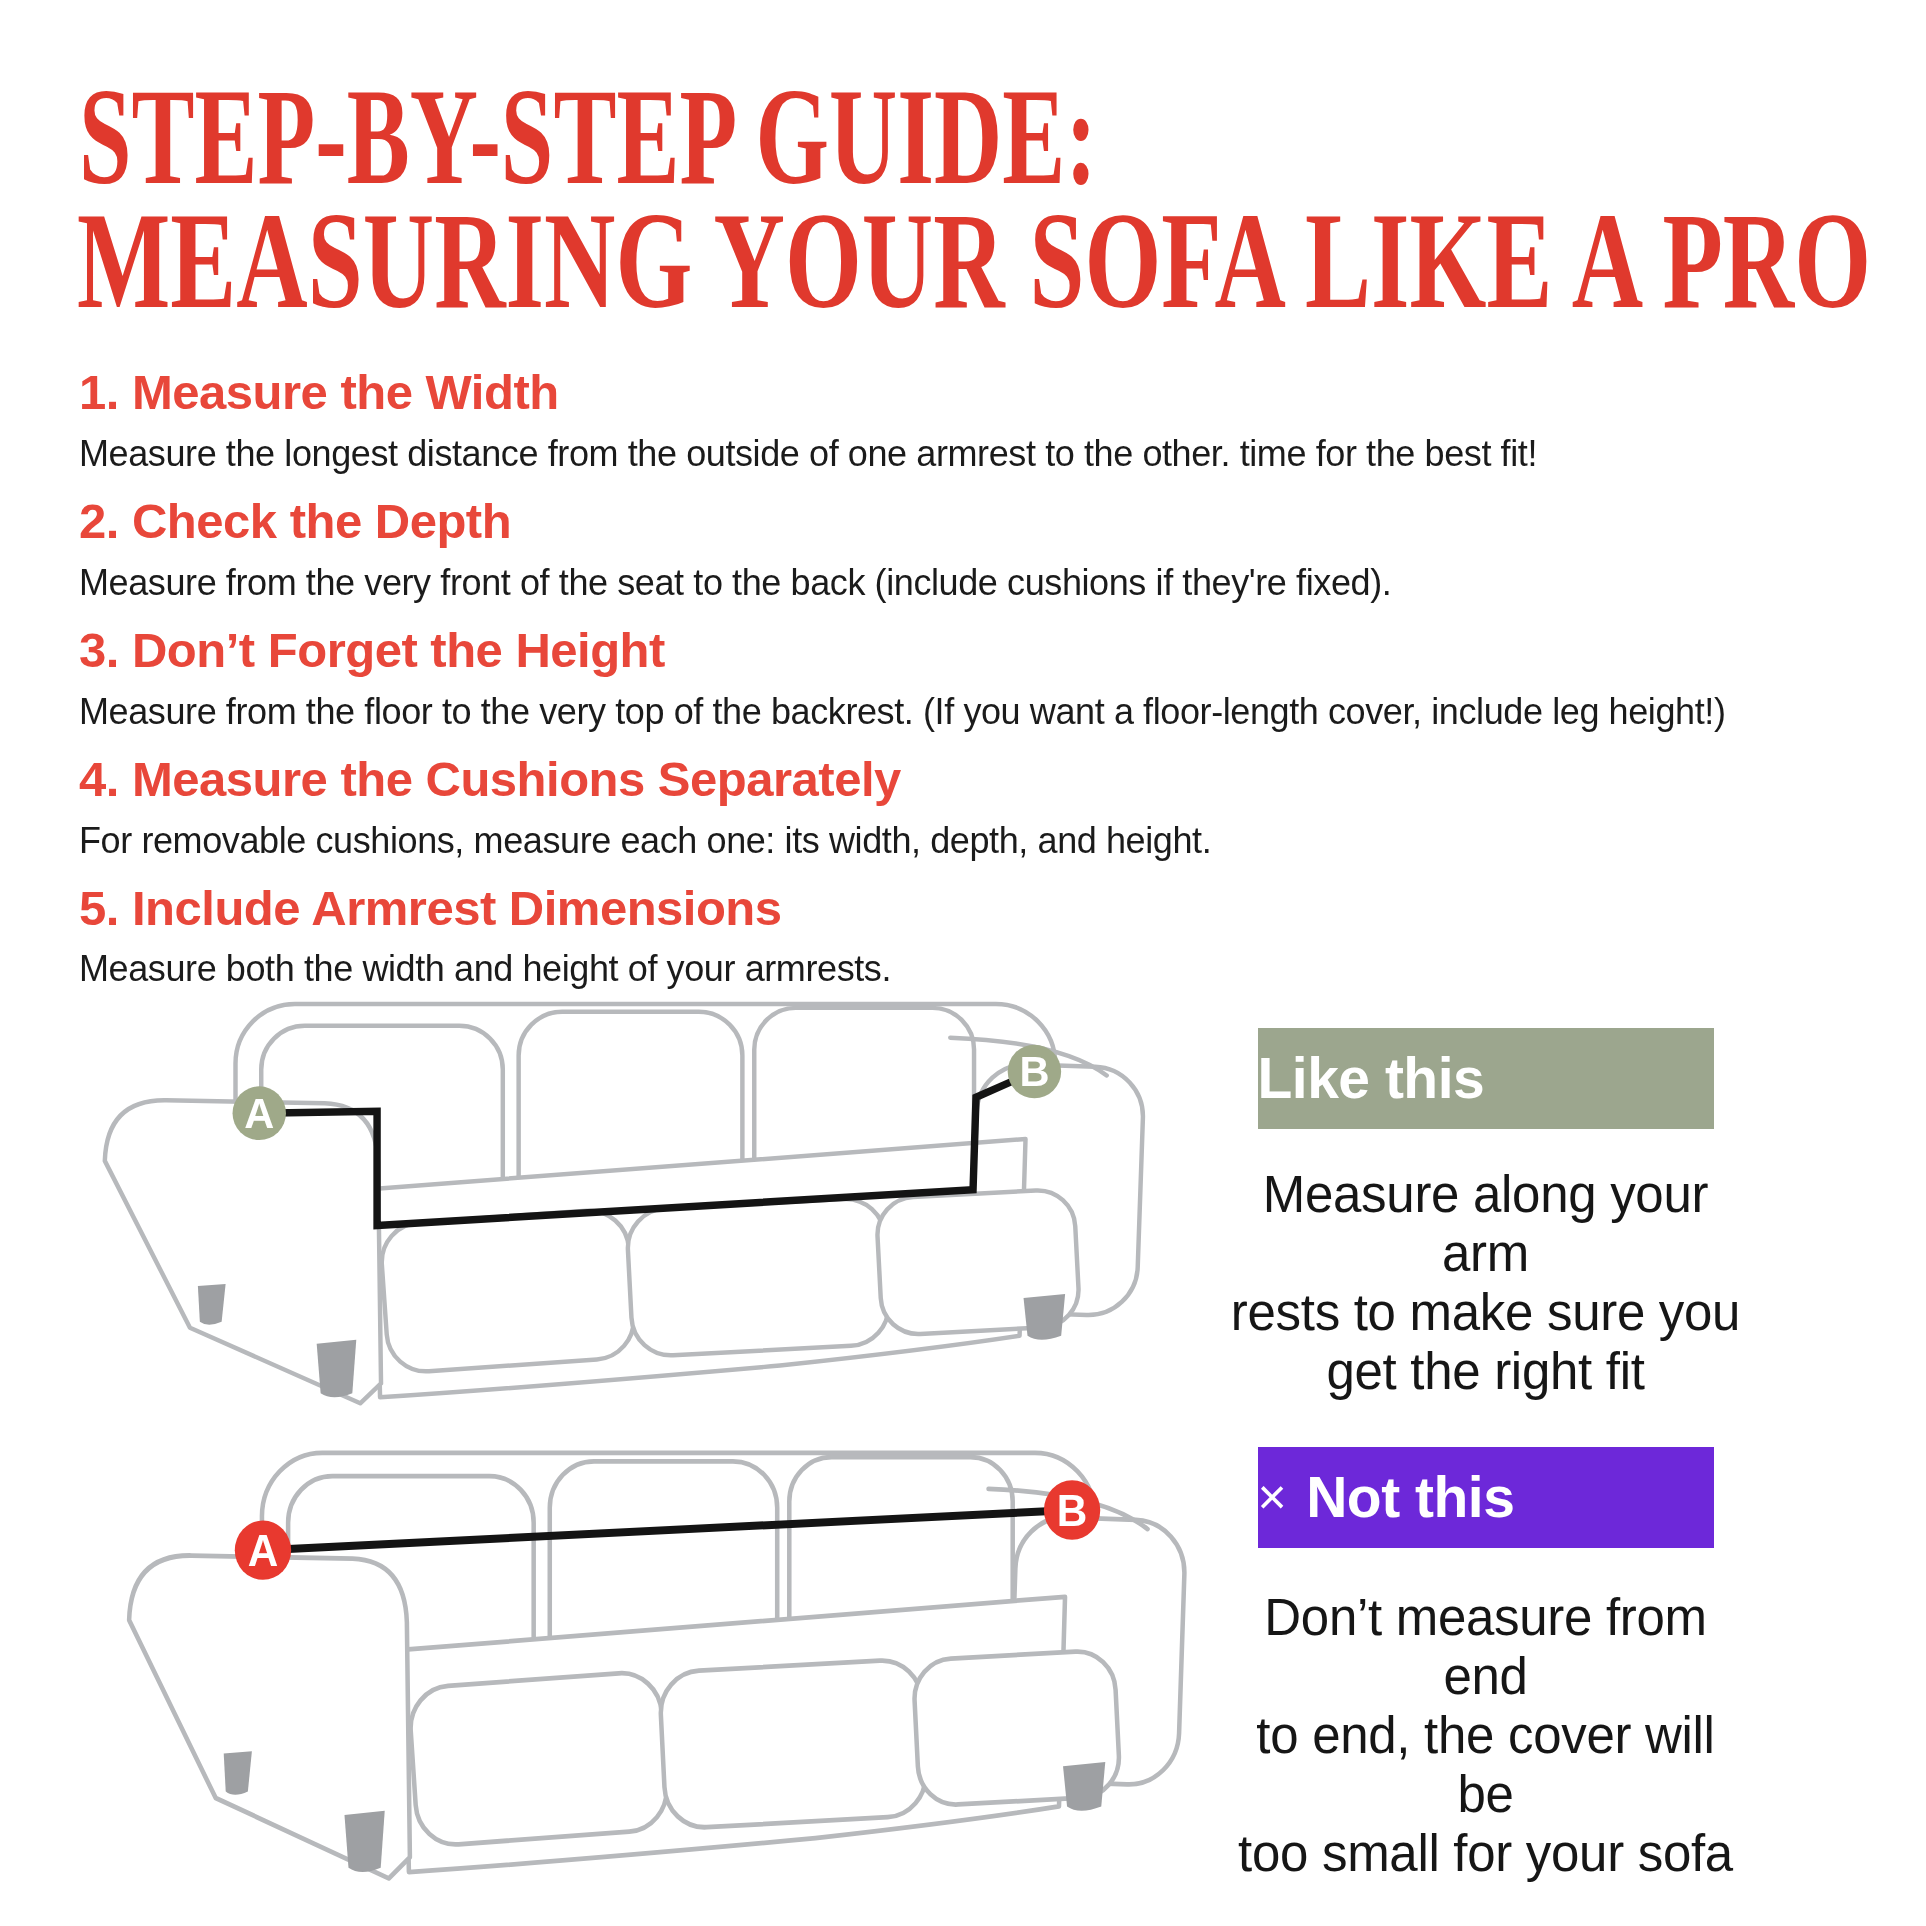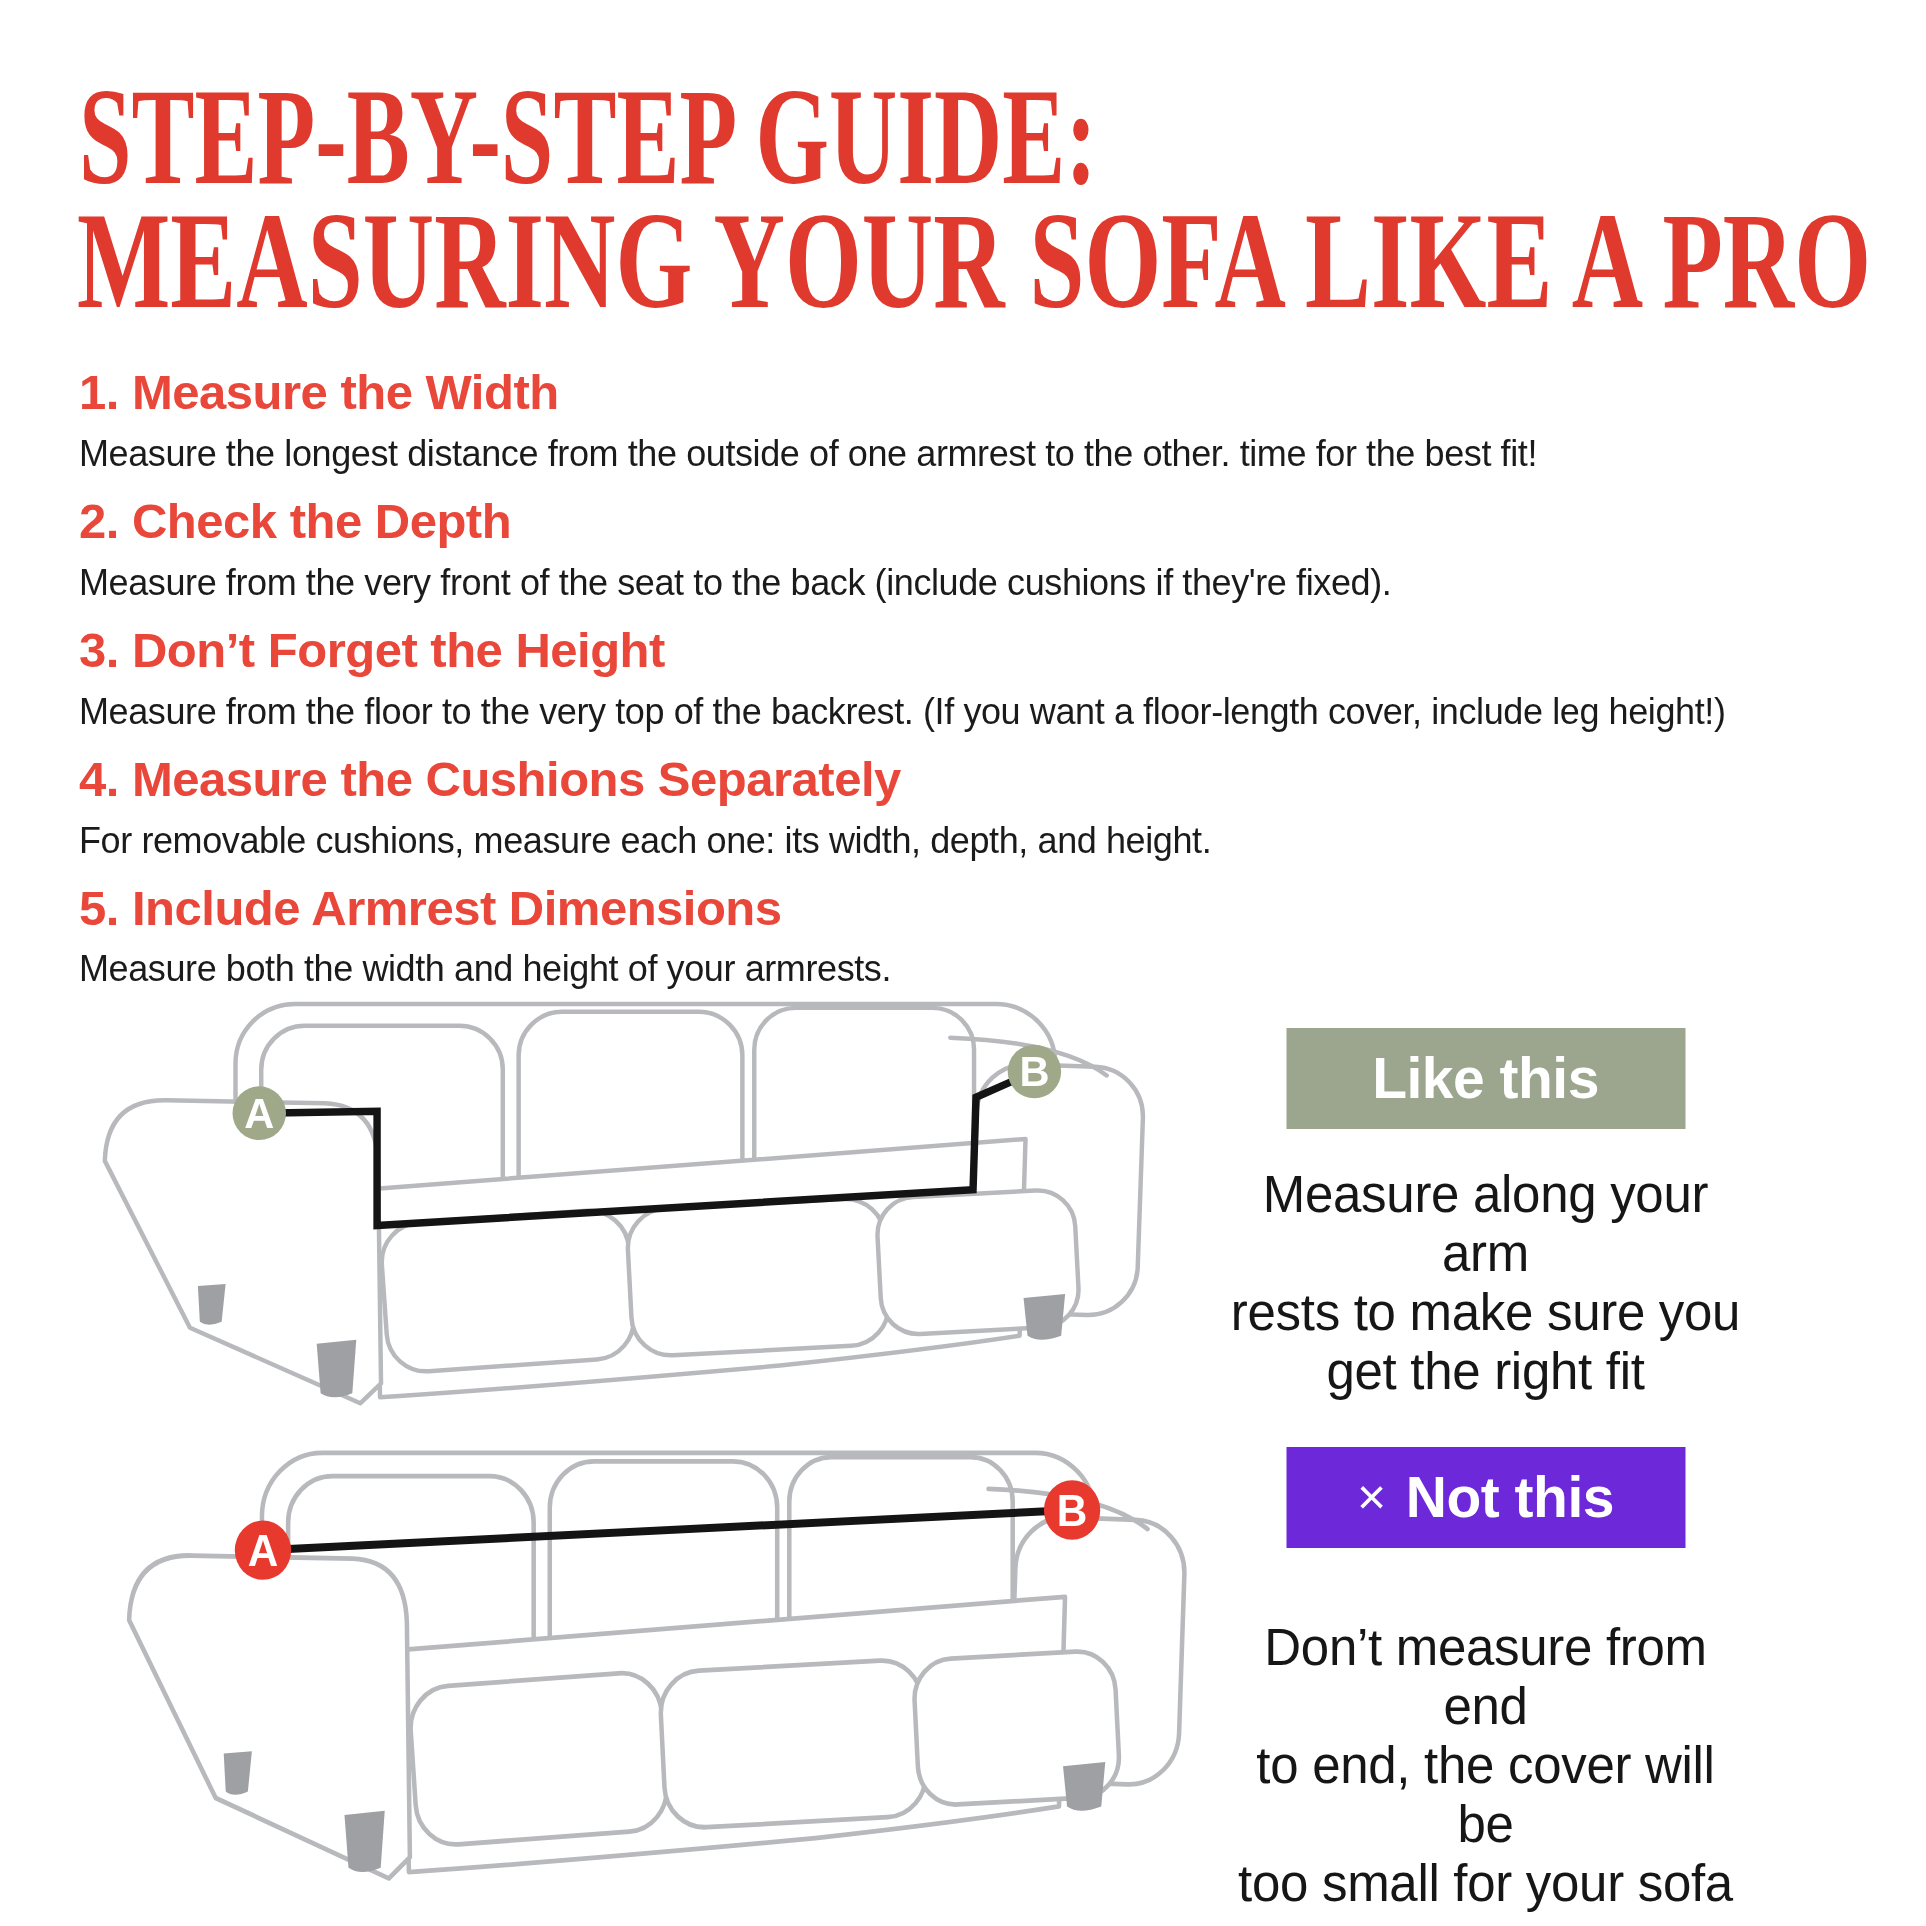--- a/index.html
+++ b/index.html
@@ -25,32 +25,32 @@
   
   .sofa1{position:absolute;left:87px;top:990px;}
   .sofa2{position:absolute;left:111px;top:1438px;}
   .marker-letter{
     font-family:"Liberation Sans",sans-serif;font-weight:700;font-size:42px;fill:#ffffff;
   }
   
   .right-col{position:absolute;left:1226px;top:1028px;width:519px;}
   .badge{
     position:absolute;left:50%;transform:translateX(-50%);
-    width:399px;height:101px;line-height:101px;text-align:center;
+    width:456px;height:101px;line-height:101px;text-align:left;
     color:#ffffff;font-size:57px;font-weight:700;letter-spacing:-0.5px;white-space:nowrap;
   }
   .badge-like{top:0;background:#9CA68E;}
   .badge-not{top:419px;background:#6d28d9;}
   .badge .x-mark{font-weight:400;font-size:50px;margin-right:20px;position:relative;top:-3px;}
   .col-text{
     position:absolute;left:0;width:519px;text-align:center;
     font-size:51px;line-height:59px;letter-spacing:-0.3px;color:#161616;white-space:pre-line;
   }
   .text-like{top:137px;}
-  .text-not{top:560px;margin-top:30px;}
+  .text-not{top:560px;}
 </style>
 </head>
 <body>
 
 <div id="canvas">
 
   <svg class="title-svg" width="1812" height="243" viewBox="0 0 1830 245">
     <text x="2" y="105" textLength="1028" lengthAdjust="spacingAndGlyphs">STEP-BY-STEP GUIDE:</text>
     <text x="0" y="230" textLength="1812" lengthAdjust="spacingAndGlyphs">MEASURING YOUR SOFA LIKE A PRO</text>
   </svg>

